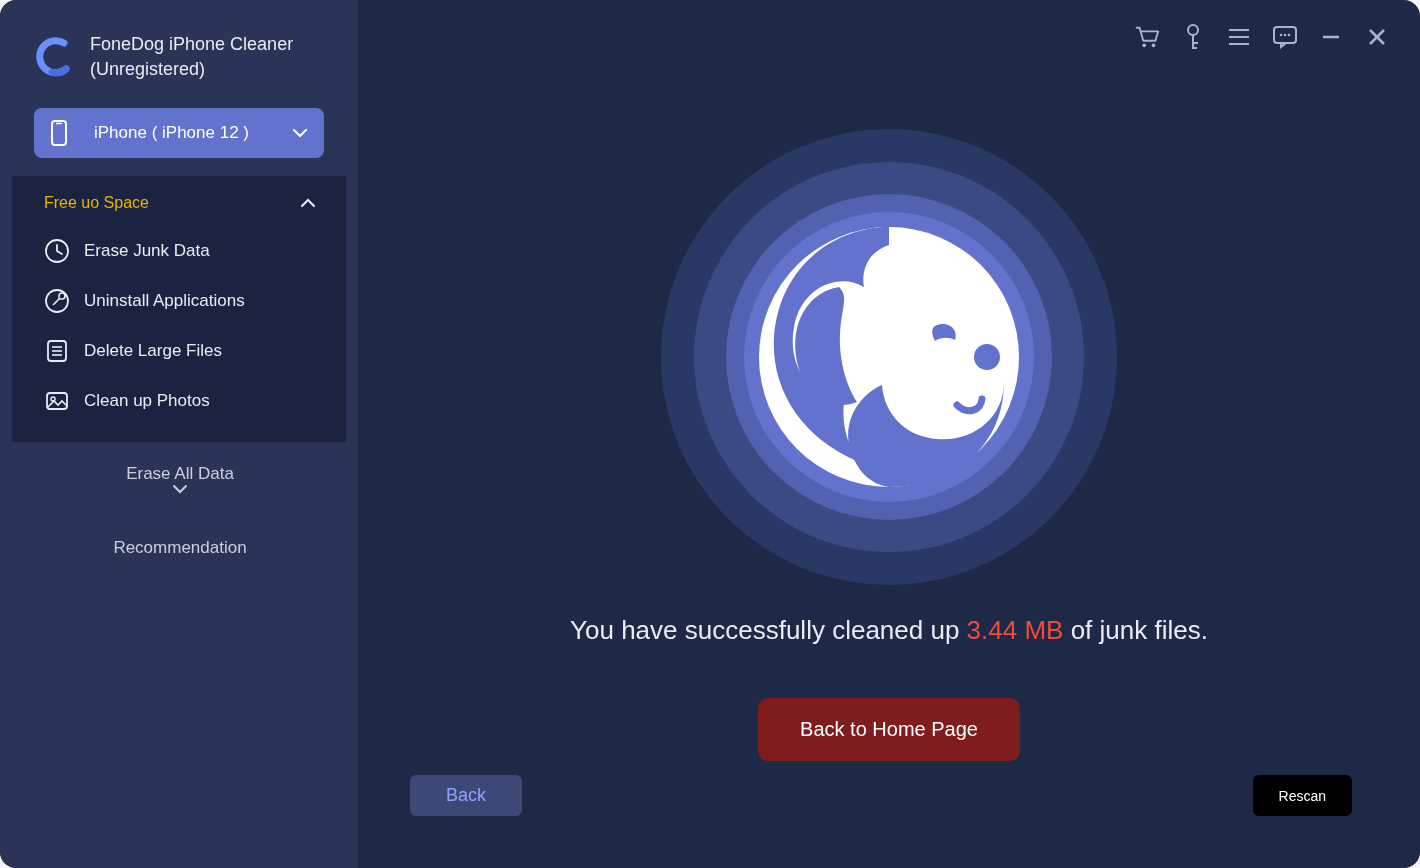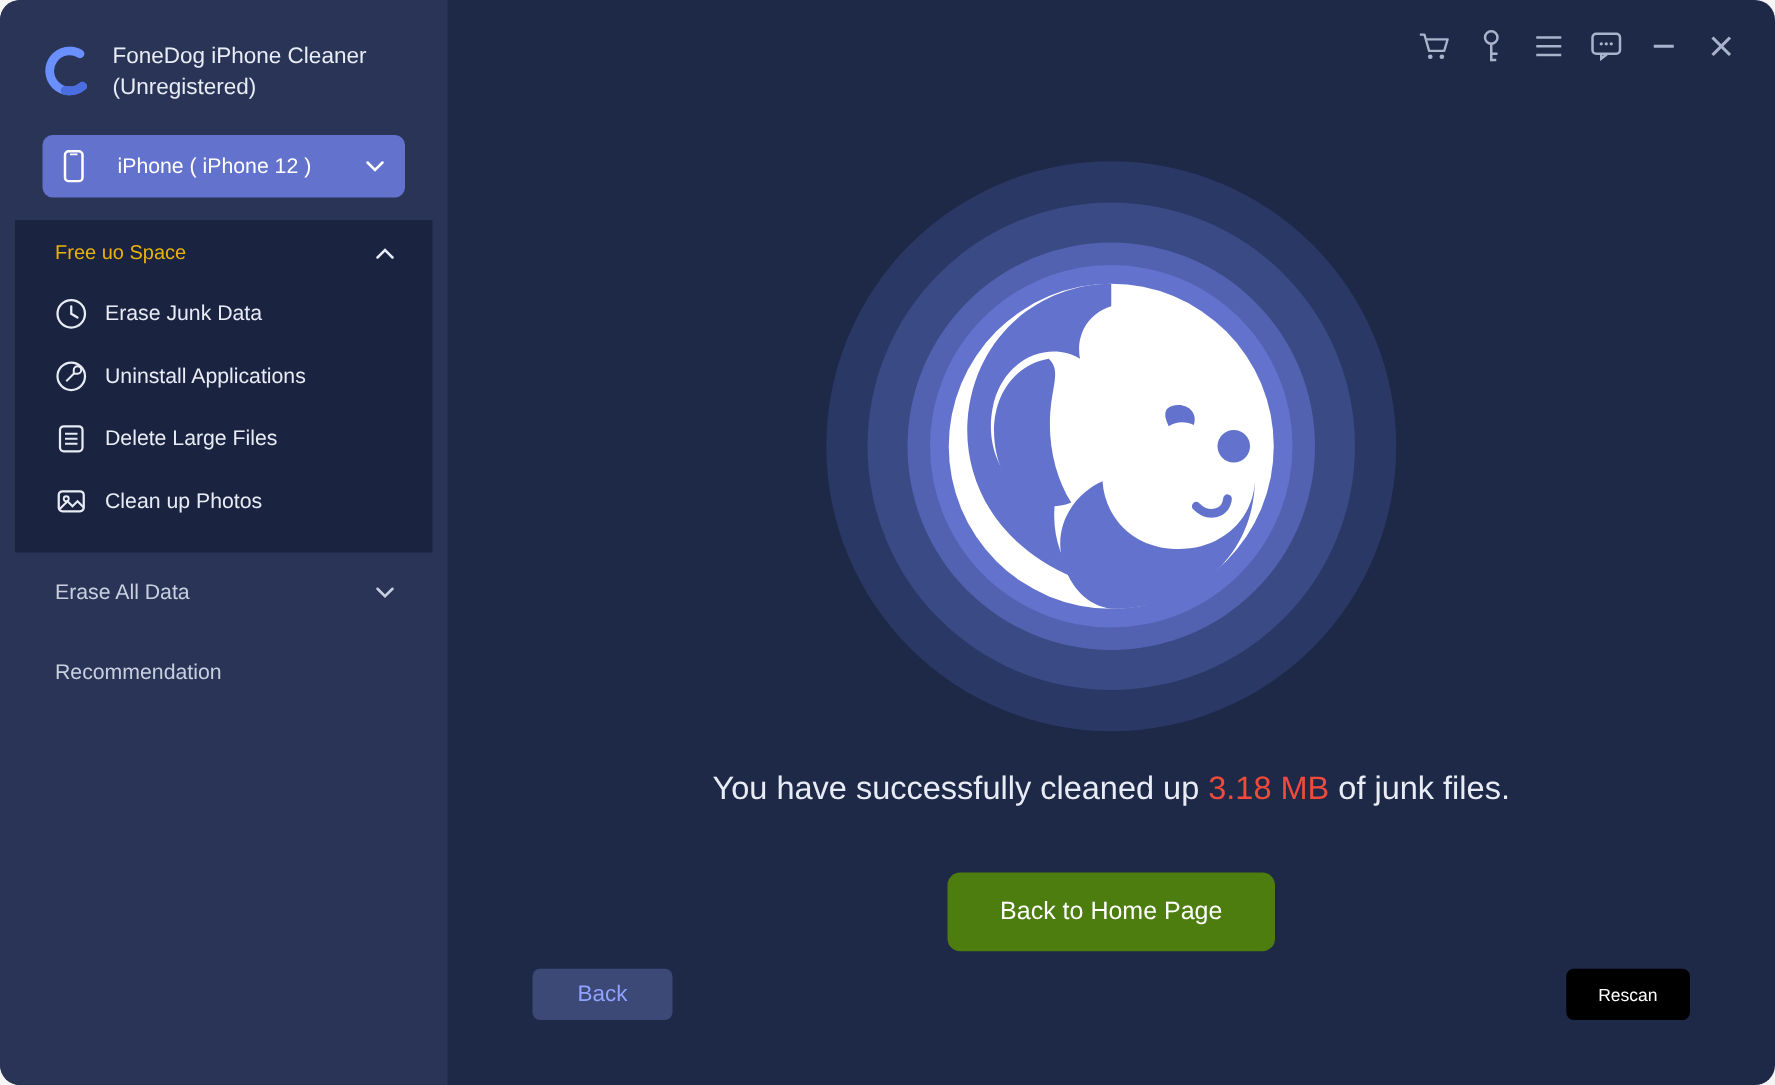--- a/index.html
+++ b/index.html
@@ -93,20 +93,21 @@
   padding: 12px 20px 12px 32px;
   cursor: pointer;
 }
 .section-item-icon { width: 26px; height: 26px; flex-shrink: 0; }
 .section-item-label { color: #e8ecf5; font-size: 17px; }
 .plain-section {
   padding: 22px 30px 22px 32px;
   display: flex;
   align-items: center;
   cursor: pointer;
+  flex-direction: column;
 }
 .plain-section-label { color: #c8d0e0; font-size: 17px; flex: 1; }
 .main {
   flex: 1;
   position: relative;
   display: flex;
   flex-direction: column;
 }
 .titlebar {
   position: absolute;
@@ -135,32 +136,32 @@
 .dog-badge { width: 460px; height: 460px; margin-top: -20px; }
 .success-msg {
   color: #e8ecf5;
   font-size: 26px;
   margin-top: 28px;
   text-align: center;
 }
 .success-msg .amount { color: #f04a3a; }
 .home-btn {
   margin-top: 52px;
-  background: #4d7c0f;
+  background: #7f1d1d;
   color: #fff;
   font-size: 20px;
   padding: 20px 42px;
   border: none;
   border-radius: 10px;
   cursor: pointer;
 }
 .footer-bar {
   position: absolute;
   bottom: 52px;
-  left: 16px;
+  left: 0;
   right: 0;
   display: flex;
   justify-content: space-between;
   padding: 0 68px 0 52px;
 }
 .back-btn {
   background: #3c4876;
   color: #8fa2ff;
   font-size: 18px;
   padding: 10px 36px;
@@ -339,21 +340,21 @@
         <path fill="#6372cc" d="
           M230 360
           C 300 360, 345 315, 345 255
           C 345 290, 315 315, 278 312
           C 248 310, 225 288, 223 258
           C 200 268, 182 295, 192 325
           C 200 348, 215 358, 230 360 Z"></path>
       </svg>
 
       <div class="success-msg">
-        <span>You have successfully cleaned up </span><span class="amount">3.18 MB</span><span> of junk files.</span>
+        <span>You have successfully cleaned up </span><span class="amount">3.44 MB</span><span> of junk files.</span>
       </div>
 
       <button class="home-btn">Back to Home Page</button>
     </div>
 
     <div class="footer-bar">
       <button class="back-btn">Back</button>
       <button class="rescan-btn">Rescan</button>
     </div>
   </div>

